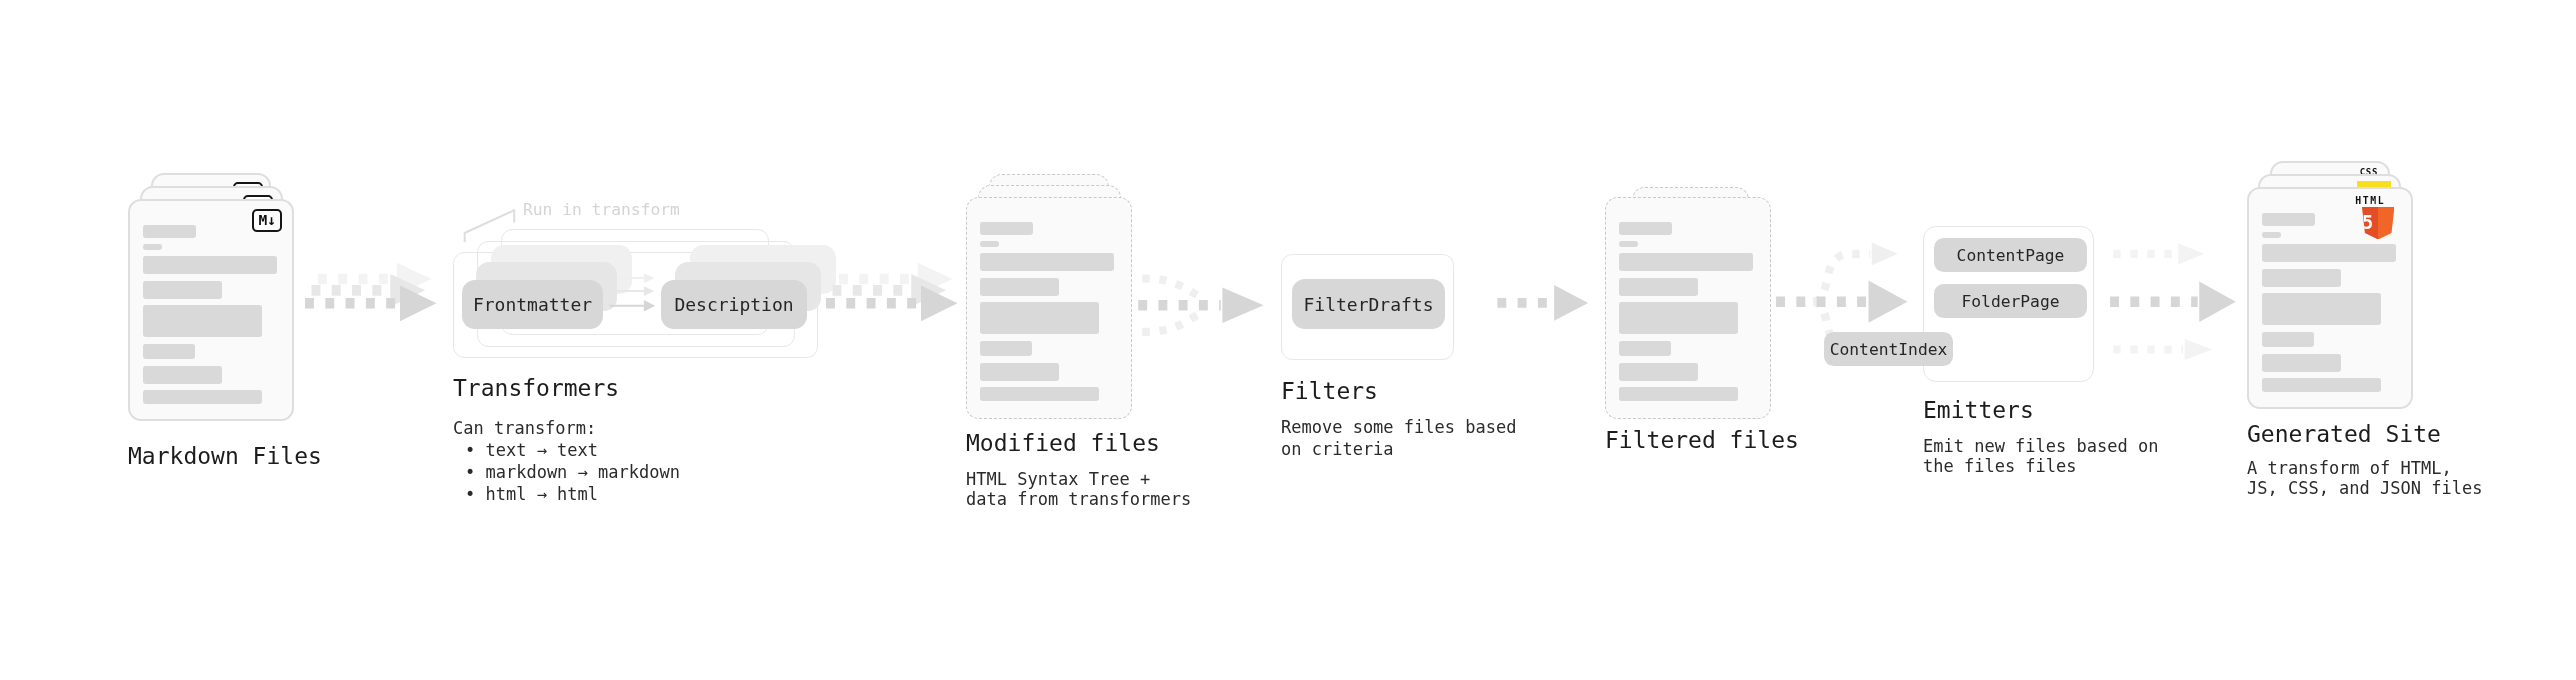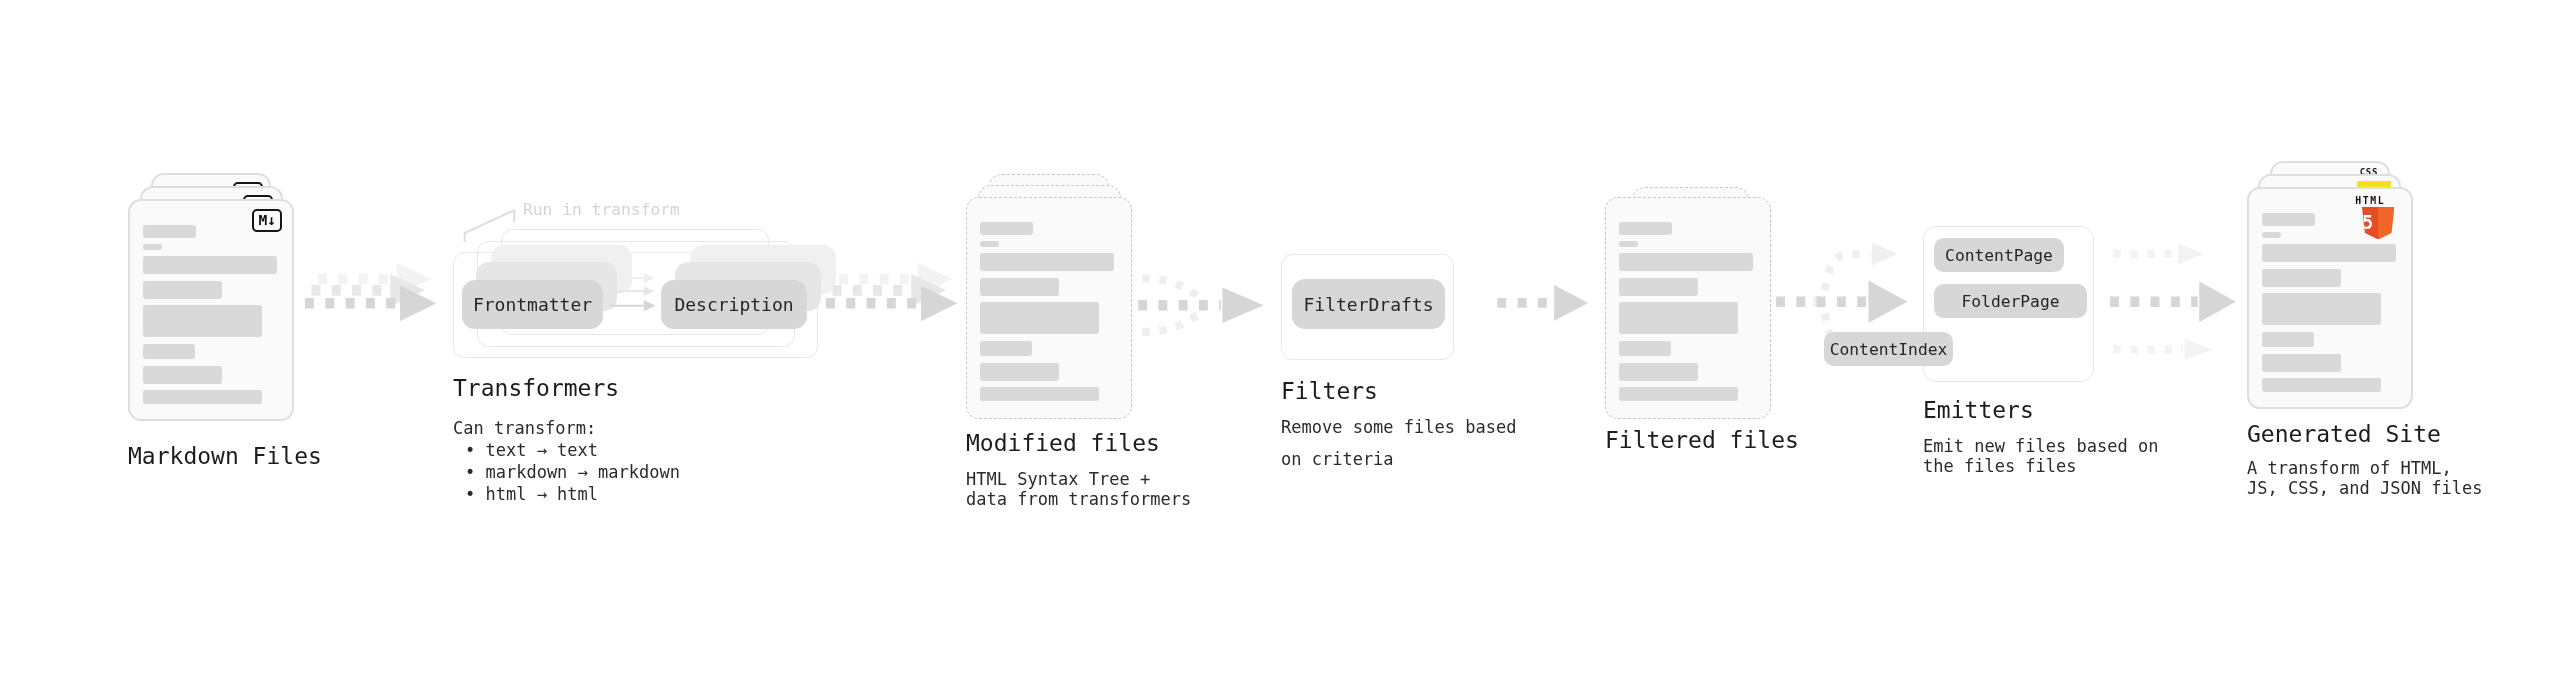--- a/index.html
+++ b/index.html
@@ -161,21 +161,21 @@
   <path class="dash10 ln-faint" d="M 5,79 C 48,79 58,66 82,53"></path>
   <line class="dash13 ln-strong" x1="0" y1="46" x2="102" y2="46"></line>
   <polygon class="hd-strong" points="104,24 155,46 104,68"></polygon>
 </svg>
 
 <div>
   <div class="obox" style="left:1281px;top:254px;width:173px;height:106px;background:#fff"></div>
   <div class="pill" style="left:1292px;top:279px;width:153px;height:50px">FilterDrafts</div>
   <div class="stage-label" style="left:1281px;top:378px">Filters</div>
   <div class="cap" style="left:1281px;top:417px">Remove some files based</div>
-  <div class="cap" style="left:1281px;top:449px">on criteria</div>
+  <div class="cap" style="left:1281px;top:439px">on criteria</div>
 </div>
 
 <svg style="left:1497px;top:268px" width="98" height="73" viewBox="0 0 120 90">
   <line class="dash12 ln-strong" x1="0" y1="43" x2="68" y2="43"></line>
   <polygon class="hd-strong" points="70,21 112,43 70,65"></polygon>
 </svg>
 
 <div>
   <div class="card dashed" style="left:1632px;top:187px;width:117px;height:222px"></div>
   <div class="card dashed" style="left:1605px;top:197px;width:166px;height:222px">
@@ -197,21 +197,21 @@
   <path class="dash10 ln-faint" d="M 46,81 C 72,76 52,22 92,22 L 116,22"></path>
   <polygon class="hd-faint" points="118,8 150,22 118,36"></polygon>
   <path class="dash10 ln-faint" d="M 46,81 C 72,86 52,140 92,140 L 116,140"></path>
   <polygon class="hd-faint" points="118,126 150,140 118,154"></polygon>
   <line class="dash13 ln-strong" x1="0" y1="81" x2="112" y2="81"></line>
   <polygon class="hd-strong" points="114,55 162,81 114,107"></polygon>
 </svg>
 
 <div>
   <div class="obox" style="left:1923px;top:226px;width:171px;height:156px;border-radius:13px;background:#fff"></div>
-  <div class="pill small" style="left:1934px;top:238px;width:130px;height:34px">ContentPage</div>
+  <div class="pill small" style="left:1934px;top:238px;width:153px;height:34px">ContentPage</div>
   <div class="pill small" style="left:1934px;top:284px;width:153px;height:34px">FolderPage</div>
   <div class="pill small" style="left:1824px;top:332px;width:129px;height:34px">ContentIndex</div>
   <div class="stage-label" style="left:1923px;top:397px">Emitters</div>
   <div class="cap" style="left:1923px;top:436px">Emit new files based on</div>
   <div class="cap" style="left:1923px;top:456px">the files files</div>
 </div>
 
 <svg style="left:2110px;top:236px" width="138" height="133" viewBox="0 0 170 164">
   <g>
       <line class="dash10 ln-xfaint" x1="4" y1="22" x2="82" y2="22"></line>

